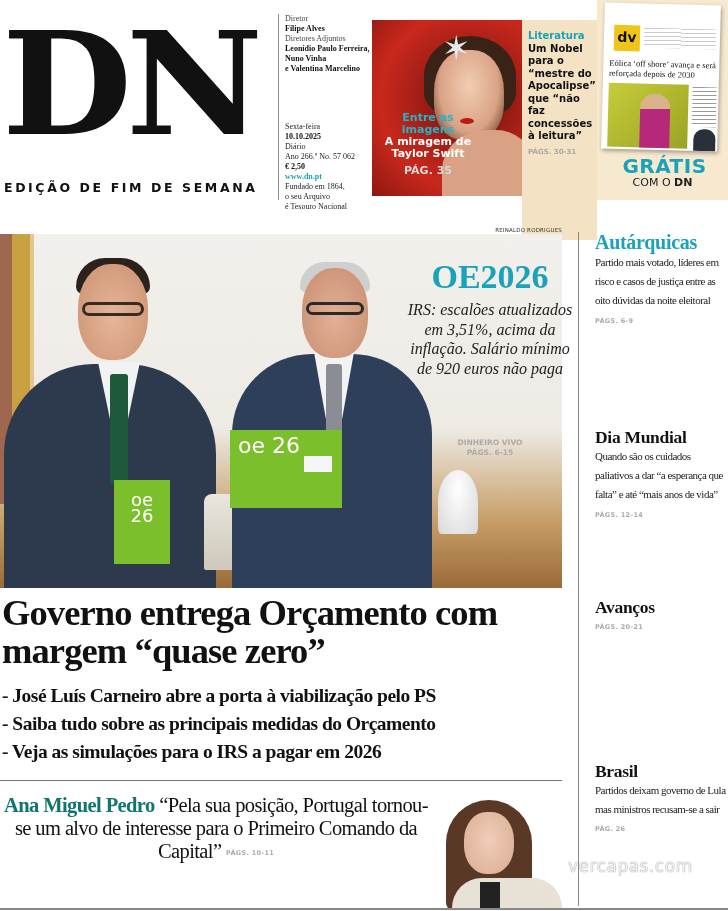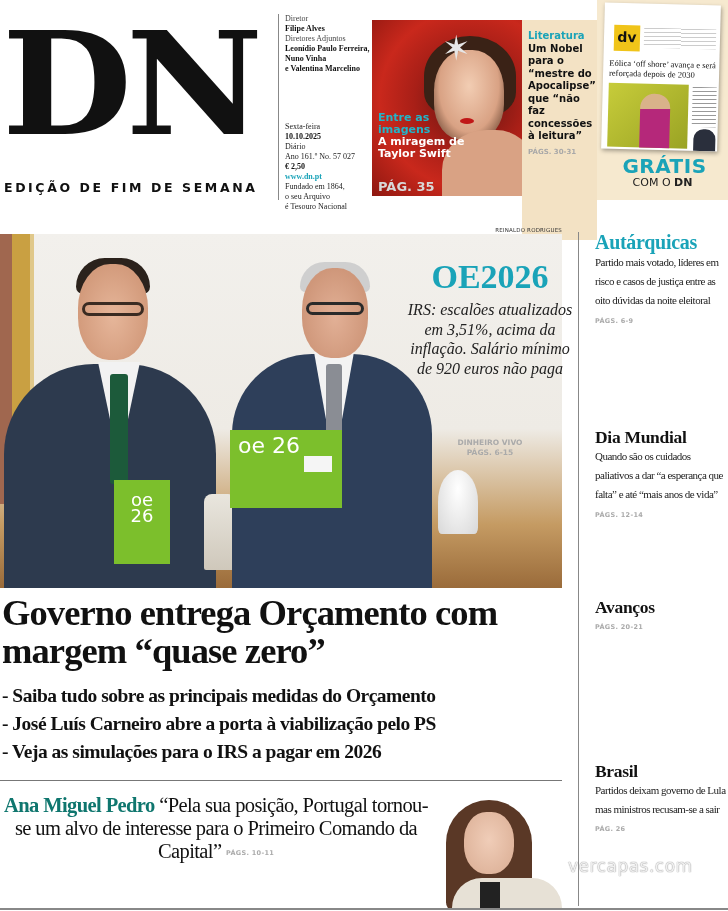--- a/index.html
+++ b/index.html
@@ -19,23 +19,23 @@
   .staff .block2 { position: absolute; top: 108px; left: 6px; }
   .staff .teal { color: #1aa3b8; font-weight: bold; }
 
   
   .promo-photo { left: 372px; top: 20px; width: 150px; height: 176px; background: radial-gradient(ellipse at 65% 45%, #5a1410 0%, #a81f17 40%, #c9281c 65%, #8d1710 100%); overflow: hidden; }
   .promo-photo .face { position: absolute; left: 62px; top: 30px; width: 70px; height: 90px; border-radius: 45% 45% 40% 40%; background: radial-gradient(ellipse at 50% 40%, #f2cdb3 0%, #d9a284 60%, #4a2a1a 100%); }
   .promo-photo .hair { position: absolute; left: 52px; top: 16px; width: 92px; height: 80px; border-radius: 50% 50% 30% 30%; background: #3a2216; }
   .promo-photo .crown { position: absolute; left: 70px; top: 8px; font-size: 34px; color: #e7e7e7; font-family: "DejaVu Sans", sans-serif; }
   .promo-photo .shoulder { position: absolute; left: 70px; top: 110px; width: 90px; height: 80px; border-radius: 50% 40% 0 0; background: #d9a284; }
   .promo-photo .lips { position: absolute; left: 88px; top: 98px; width: 14px; height: 6px; border-radius: 50%; background: #c01717; }
-  .promo-photo .caption { position: absolute; left: 6px; top: 92px; width: 100px; font-family: "DejaVu Sans", sans-serif; font-weight: bold; font-size: 11px; line-height: 12px; color: #fff; }
+  .promo-photo .caption { position: absolute; left: 6px; top: 92px; width: 100px; font-family: "DejaVu Sans", sans-serif; font-weight: bold; font-size: 11px; line-height: 12px; color: #fff; text-align: center; }
   .promo-photo .caption .kicker { color: #22b5c9; }
-  .promo-photo .caption .pg { font-size: 13px; color: #d8d8d8; margin-top: 21px; }
+  .promo-photo .caption .pg { font-size: 11px; color: #d8d8d8; margin-top: 5px; }
 
   .promo-lit { left: 522px; top: 20px; width: 75px; height: 220px; background: #f3e2c4; padding: 10px 4px 0 6px; font-family: "DejaVu Sans", sans-serif; font-weight: bold; font-size: 10px; line-height: 12.5px; color: #111; }
   .promo-lit .kicker { color: #1aa3b8; }
   .promo-lit .pg { font-size: 7px; color: #a8a8a8; margin-top: 3px; }
 
   .promo-dv { left: 597px; top: 0; width: 131px; height: 200px; background: #f6e9cf; }
   .dv-paper { position: absolute; left: 6px; top: 4px; width: 116px; height: 146px; background: #fff; box-shadow: 1px 2px 4px rgba(0,0,0,0.35); transform: rotate(1.5deg); overflow: hidden; }
   .dv-logo { position: absolute; left: 10px; top: 22px; width: 26px; height: 26px; background: #f0c419; font-family: "DejaVu Sans", sans-serif; font-weight: bold; font-size: 14px; line-height: 24px; text-align: center; color: #111; }
   .dv-lines { position: absolute; left: 40px; top: 24px; width: 72px; height: 20px; background: repeating-linear-gradient(to bottom, #ccc 0 1px, transparent 1px 4px); }
   .dv-head { position: absolute; left: 6px; top: 56px; width: 108px; font-size: 8.5px; line-height: 9.5px; color: #111; }
@@ -110,21 +110,21 @@
   <div class="lbl">Diretor</div>
   <div class="nm">Filipe Alves</div>
   <div class="lbl">Diretores Adjuntos</div>
   <div class="nm">Leonídio Paulo Ferreira,</div>
   <div class="nm">Nuno Vinha</div>
   <div class="nm">e Valentina Marcelino</div>
   <div class="block2">
     <div>Sexta-feira</div>
     <div class="nm">10.10.2025</div>
     <div>Diário</div>
-    <div>Ano 161.º No. 57 027</div>
+    <div>Ano 266.º No. 57 062</div>
     <div class="nm">€ 2,50</div>
     <div class="teal">www.dn.pt</div>
     <div>Fundado em 1864,</div>
     <div>o seu Arquivo</div>
     <div>é Tesouro Nacional</div>
   </div>
 </div>
 
 <div class="abs promo-photo">
   <div class="hair"></div>
@@ -191,22 +191,22 @@
 <div class="abs oe-title">OE2026</div>
 <div class="abs oe-sub">IRS: escalões atualizados em 3,51%, acima da inflação. Salário mínimo de 920 euros não paga</div>
 <div class="abs oe-kicker">
   <div>DINHEIRO VIVO</div>
   <div>PÁGS. 6-15</div>
 </div>
 
 <div class="abs headline">Governo entrega Orçamento com margem “quase zero”</div>
 
 <div class="abs bullets">
+  <div>- José Luís Carneiro abre a porta à viabilização pelo PS</div>
   <div>- Saiba tudo sobre as principais medidas do Orçamento</div>
-  <div>- José Luís Carneiro abre a porta à viabilização pelo PS</div>
   <div>- Veja as simulações para o IRS a pagar em 2026</div>
 </div>
 
 <div class="abs rule"></div>
 
 <div class="abs quote">
   <span class="who">Ana Miguel Pedro</span>
   <span>“Pela sua posição, Portugal tornou-se um alvo de interesse para o Primeiro Comando da Capital”</span>
   <span class="pg">PÁGS. 10-11</span>
 </div>

